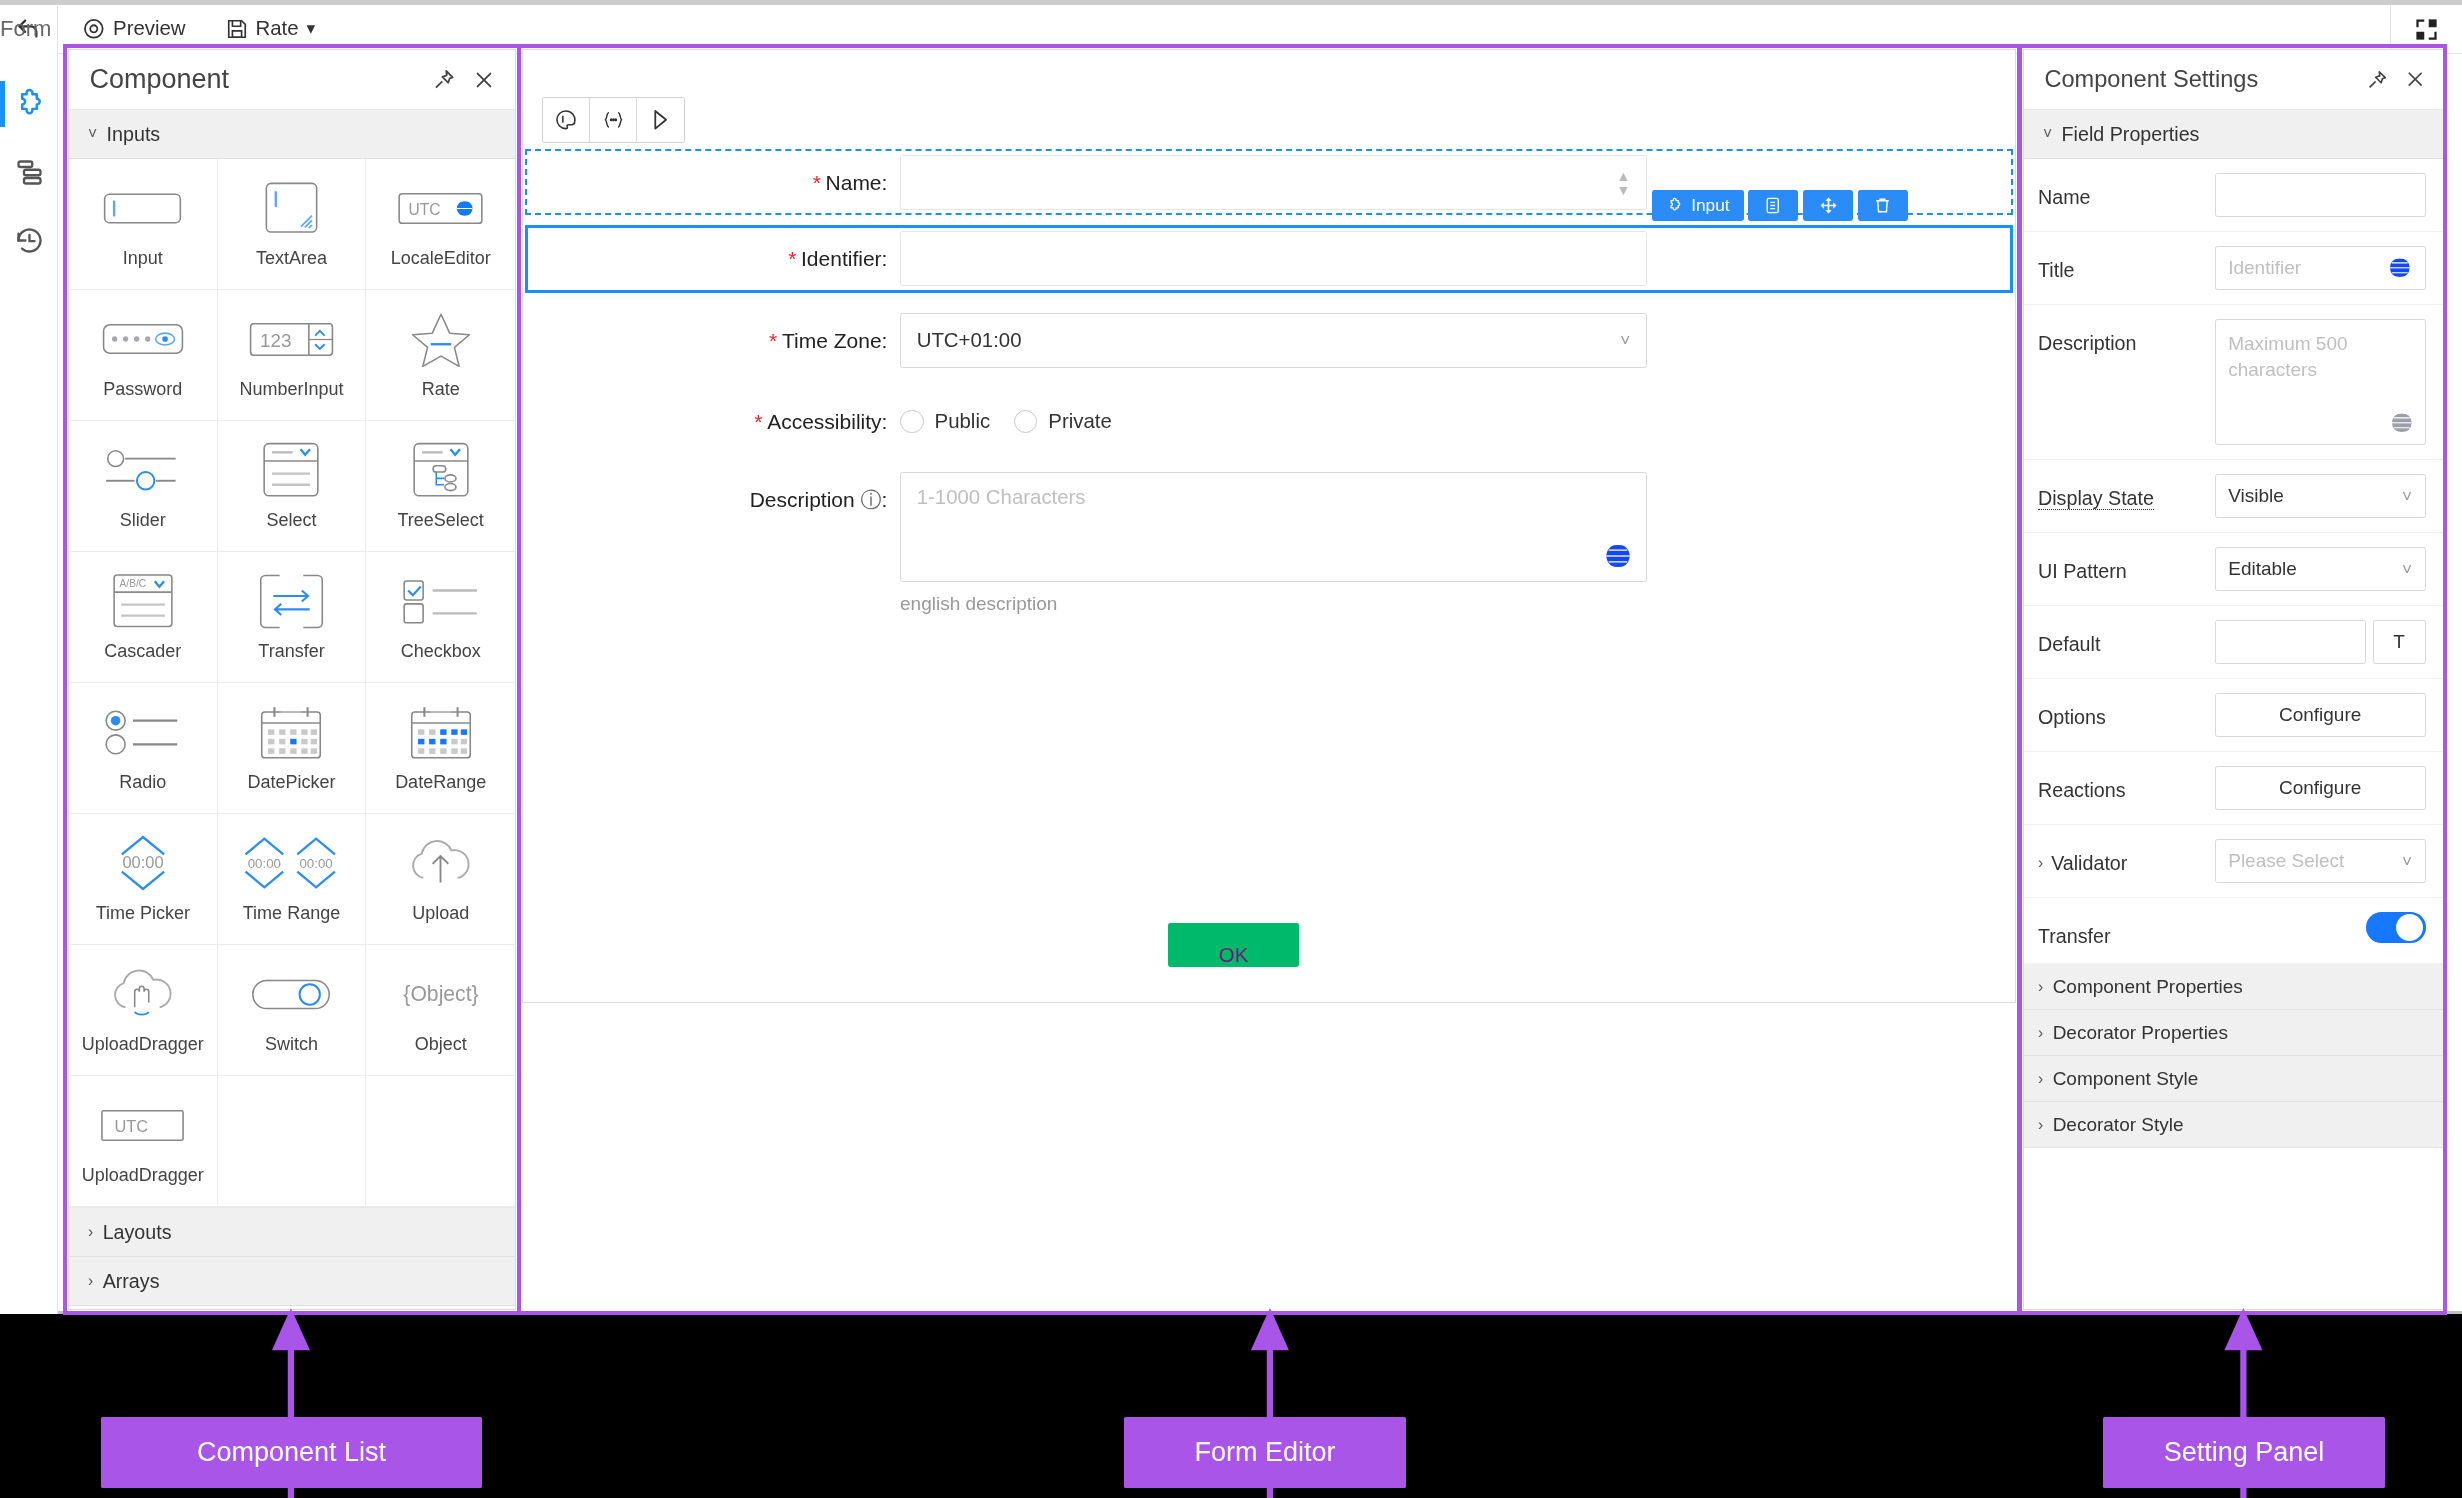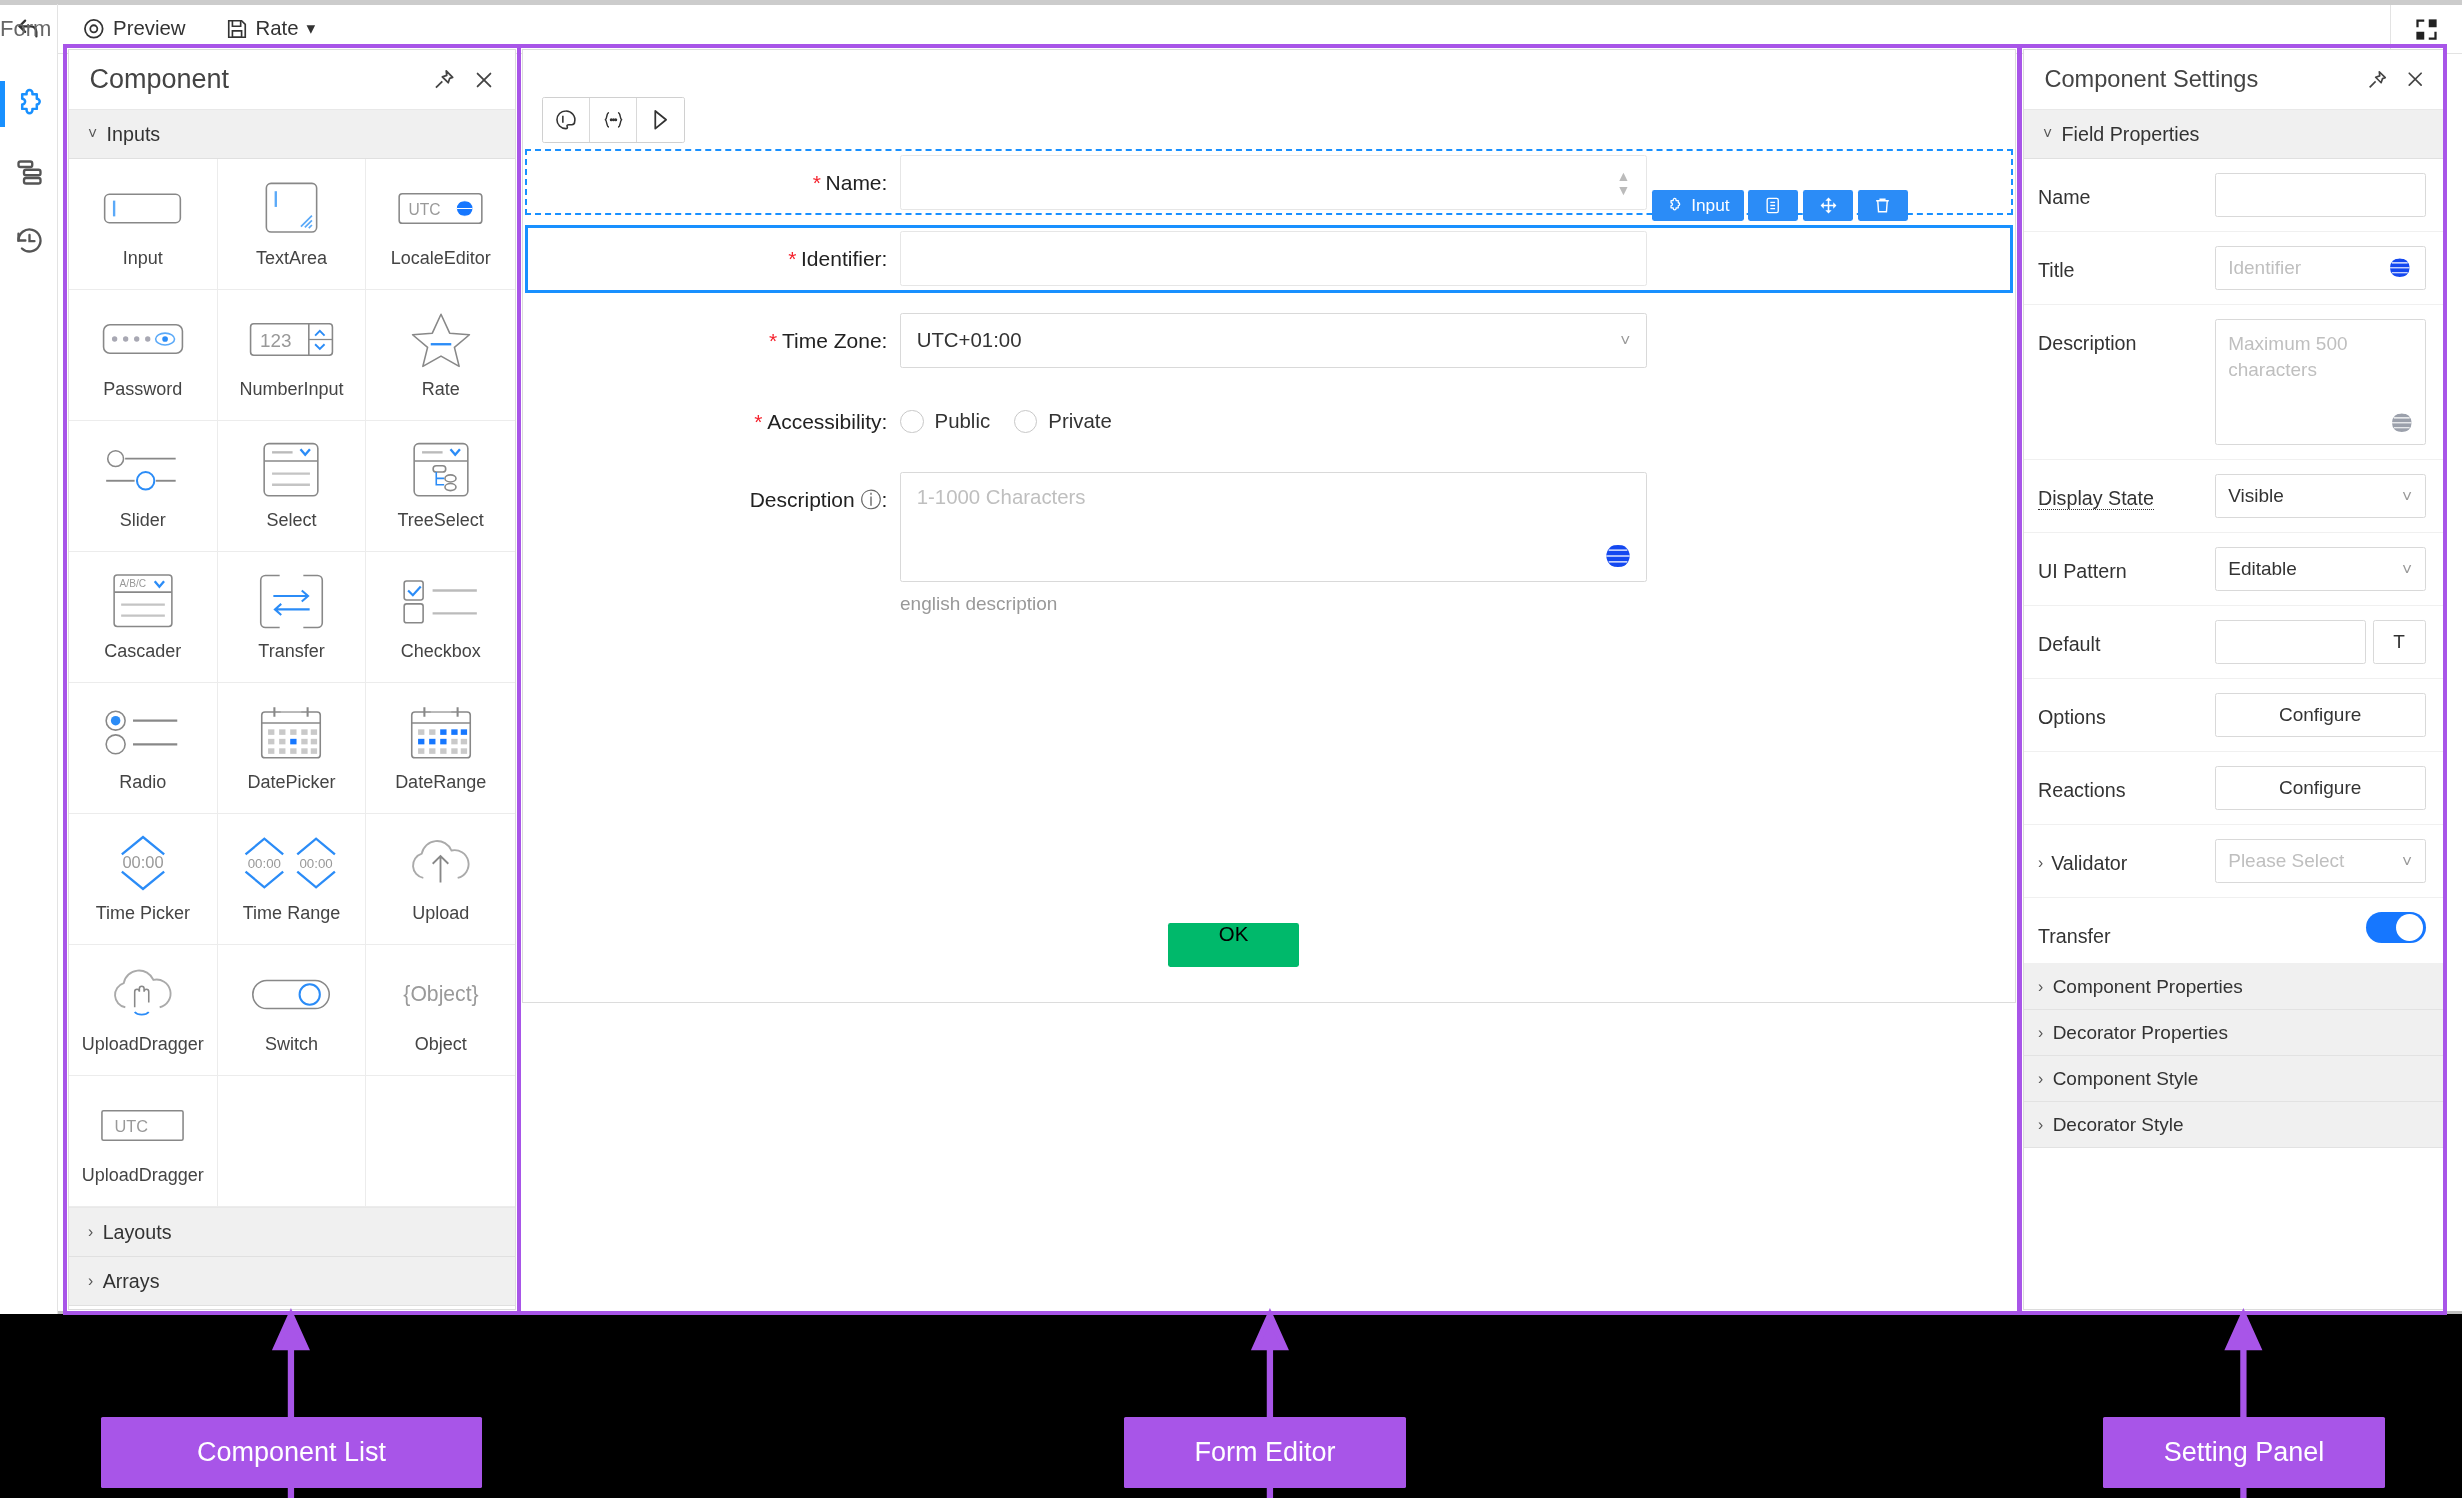--- a/index.html
+++ b/index.html
@@ -144,22 +144,22 @@
   .sel-toolbar {
     position:absolute; display:flex; gap:4.7px; z-index:5;
   }
   .sel-tb-btn {
     background:#2b8cf7; color:#fff; height:31px; border-radius:2.4px;
     display:flex; align-items:center; justify-content:center; gap:7.9px;
     font-size:17.3px; padding:0 14px; cursor:pointer;
   }
   .ok-btn {
     position:absolute; left:645px; bottom:35px; width:131px; height:44px;
-    background:#00b96b; color:#000000; font-size:20.4px;
-    display:flex; align-items:flex-start; justify-content:center; border-radius:2.4px; cursor:pointer;
+    background:#00b96b; color:#701a75; font-size:20.4px;
+    display:flex; align-items:flex-end; justify-content:center; border-radius:2.4px; cursor:pointer;
   }
   
   .settings {
     position:absolute; left:2023px; top:49px; width:424px; height:1261px;
     background:#fff; border:0.8px solid #dcdcdc; display:flex; flex-direction:column;
   }
   .s-row {
     display:flex; align-items:flex-start; padding:14px 20.4px 14px 14px;
     border-bottom:0.8px solid #f0f0f0; min-height:72px;
   }

